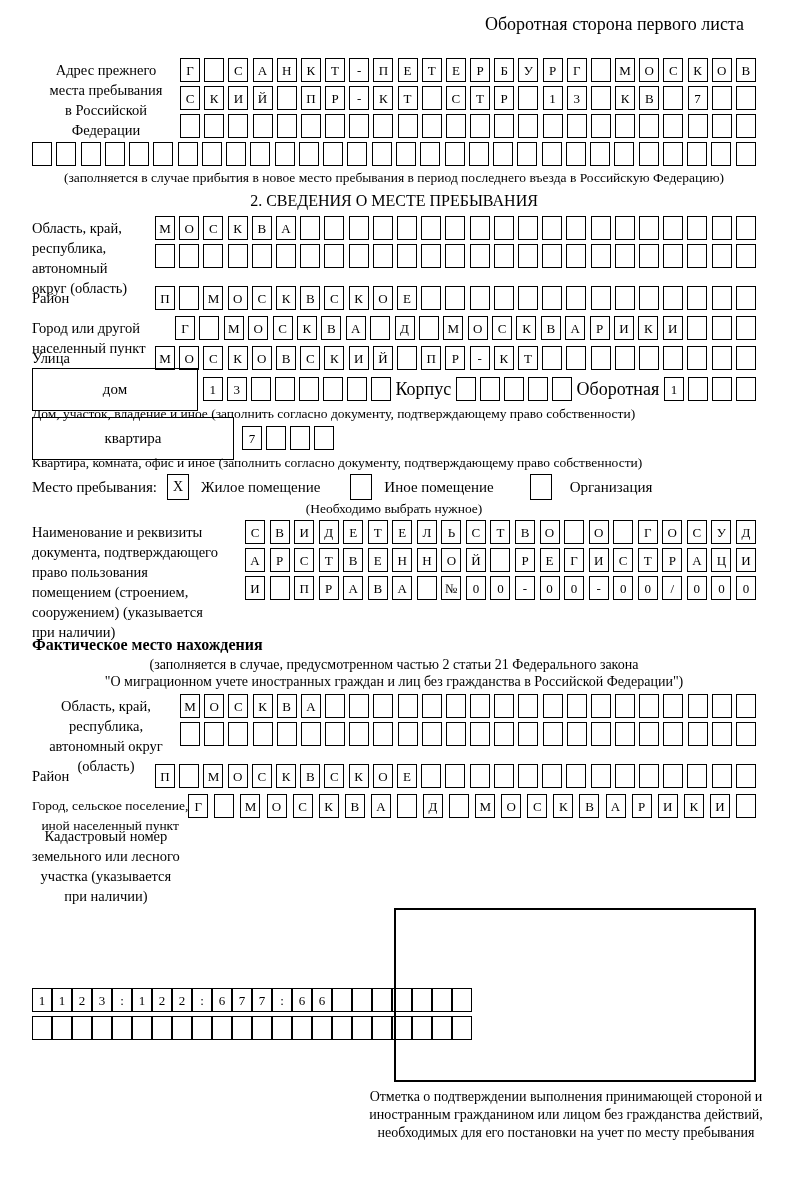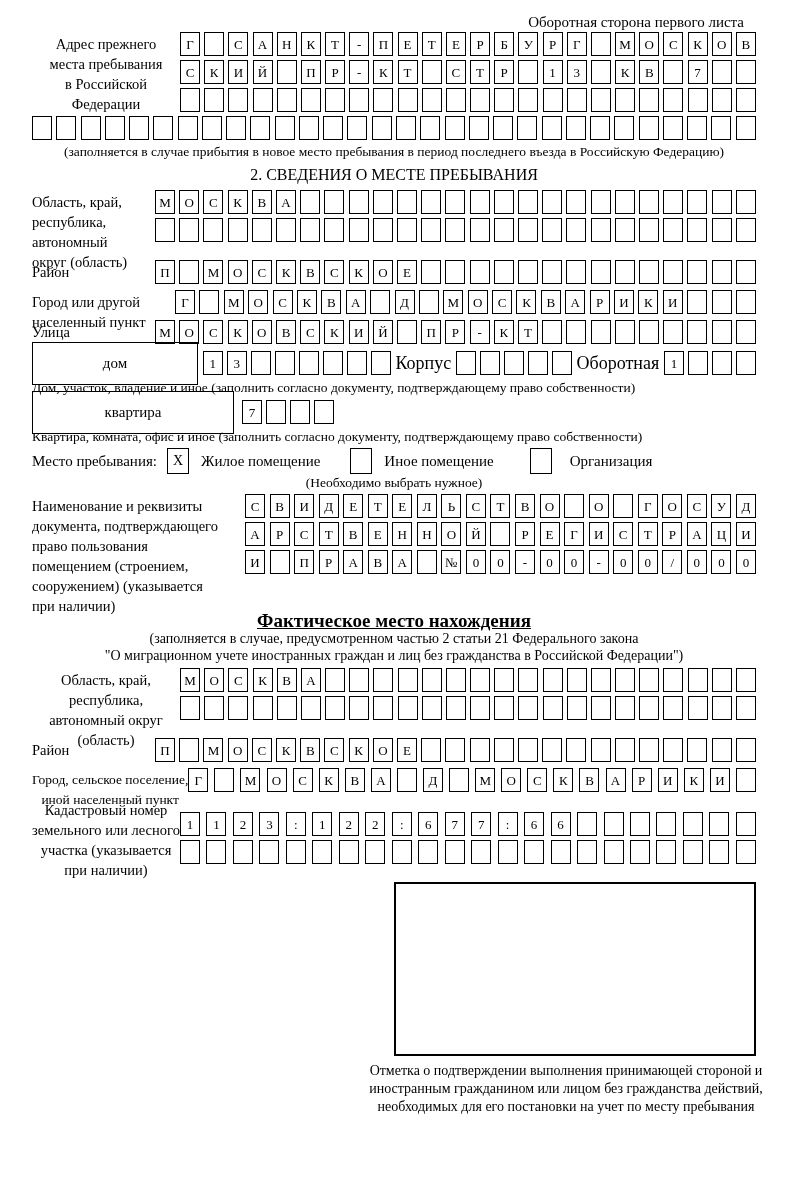--- a/index.html
+++ b/index.html
@@ -1,20 +1,20 @@
 <!DOCTYPE html>
 <html><head>
 <meta charset="utf-8">
 <style>
   html,body{margin:0;padding:0;background:#fff;}
   body{width:800px;height:1180px;overflow:hidden;color:#000;
        font-family:"Liberation Serif","DejaVu Serif",serif;}
   .page{box-sizing:border-box;width:800px;height:1180px;padding:14px 44px 10px 32px;}
 
-  .top-note{font-size:15px;text-align:right;padding-right:12px;height:18px;}
+  .top-note{font-size:18px;text-align:right;padding-right:12px;height:18px;margin-bottom:26px;}
 
   .frow{display:flex;align-items:flex-start;}
   .flabel{font-size:14.5px;line-height:20px;white-space:pre;padding-top:2px;flex-shrink:0;}
   .w148{flex:0 0 148px;text-align:center;}
   .w123{flex:0 0 123px;}
   .w143{flex:0 0 143px;}
   .w213{flex:0 0 213px;}
 
   .rowscol{flex:1;min-width:0;}
   .cells{display:flex;justify-content:space-between;height:24px;margin-bottom:4px;}
@@ -24,40 +24,40 @@
   .cells-fixed{display:flex;gap:4px;height:24px;}
 
   .fullrow{height:24px;margin-bottom:3px;}
   .note{font-size:13.5px;line-height:17px;}
   .center{text-align:center;}
   .sec-header{font-size:16px;font-weight:normal;text-align:center;height:22px;margin-top:6px;}
 
   .h70{height:70px;}
   .h30{height:30px;}
   .h116{height:116px;}
-  .h84{height:84px;}
+  .h84{height:84px;flex-direction:column;}
   .mt2{margin-top:2px;}
   .mt4{margin-top:4px;}
   .mt14{margin-top:14px;}
 
   .widebox{box-sizing:border-box;height:43px;border:1.5px solid #000;
            display:flex;align-items:center;justify-content:center;font-size:15px;}
   .house-row{display:flex;align-items:center;justify-content:space-between;height:26px;margin-bottom:3px;}
   .inline-label{font-size:18px;white-space:nowrap;}
   .wb-dom{width:166px;}
   .wb-kv{width:202px;margin-right:8px;}
   .apt-row{display:flex;align-items:center;height:26px;margin-bottom:3px;}
   .nrow{height:17px;margin-bottom:3px;}
 
   .stay-row{display:flex;align-items:center;height:26px;font-size:15px;}
   .cb{box-sizing:border-box;width:22px;height:26px;border:1.5px solid #000;
       display:inline-flex;align-items:center;justify-content:center;font-size:14px;flex-shrink:0;}
   .ml10{margin-left:10px;} .ml12{margin-left:12px;} .ml30{margin-left:30px;} .ml22{margin-left:18px;} .ml36{margin-left:36px;}
 
-  .fact-title{font-size:19px;font-weight:bold;text-align:center;height:20px;text-decoration:underline;}
+  .fact-title{font-size:16px;font-weight:bold;height:20px;}
   .fact-note{font-size:14px;line-height:17px;text-align:center;}
 
   .bigbox{box-sizing:border-box;width:362px;height:174px;border:2px solid #000;
           margin-left:auto;margin-right:0;}
   .caption{width:420px;margin-left:auto;margin-right:-20px;margin-top:6px;
            font-size:14px;line-height:18px;text-align:center;}
 </style>
 </head>
 <body>
 

